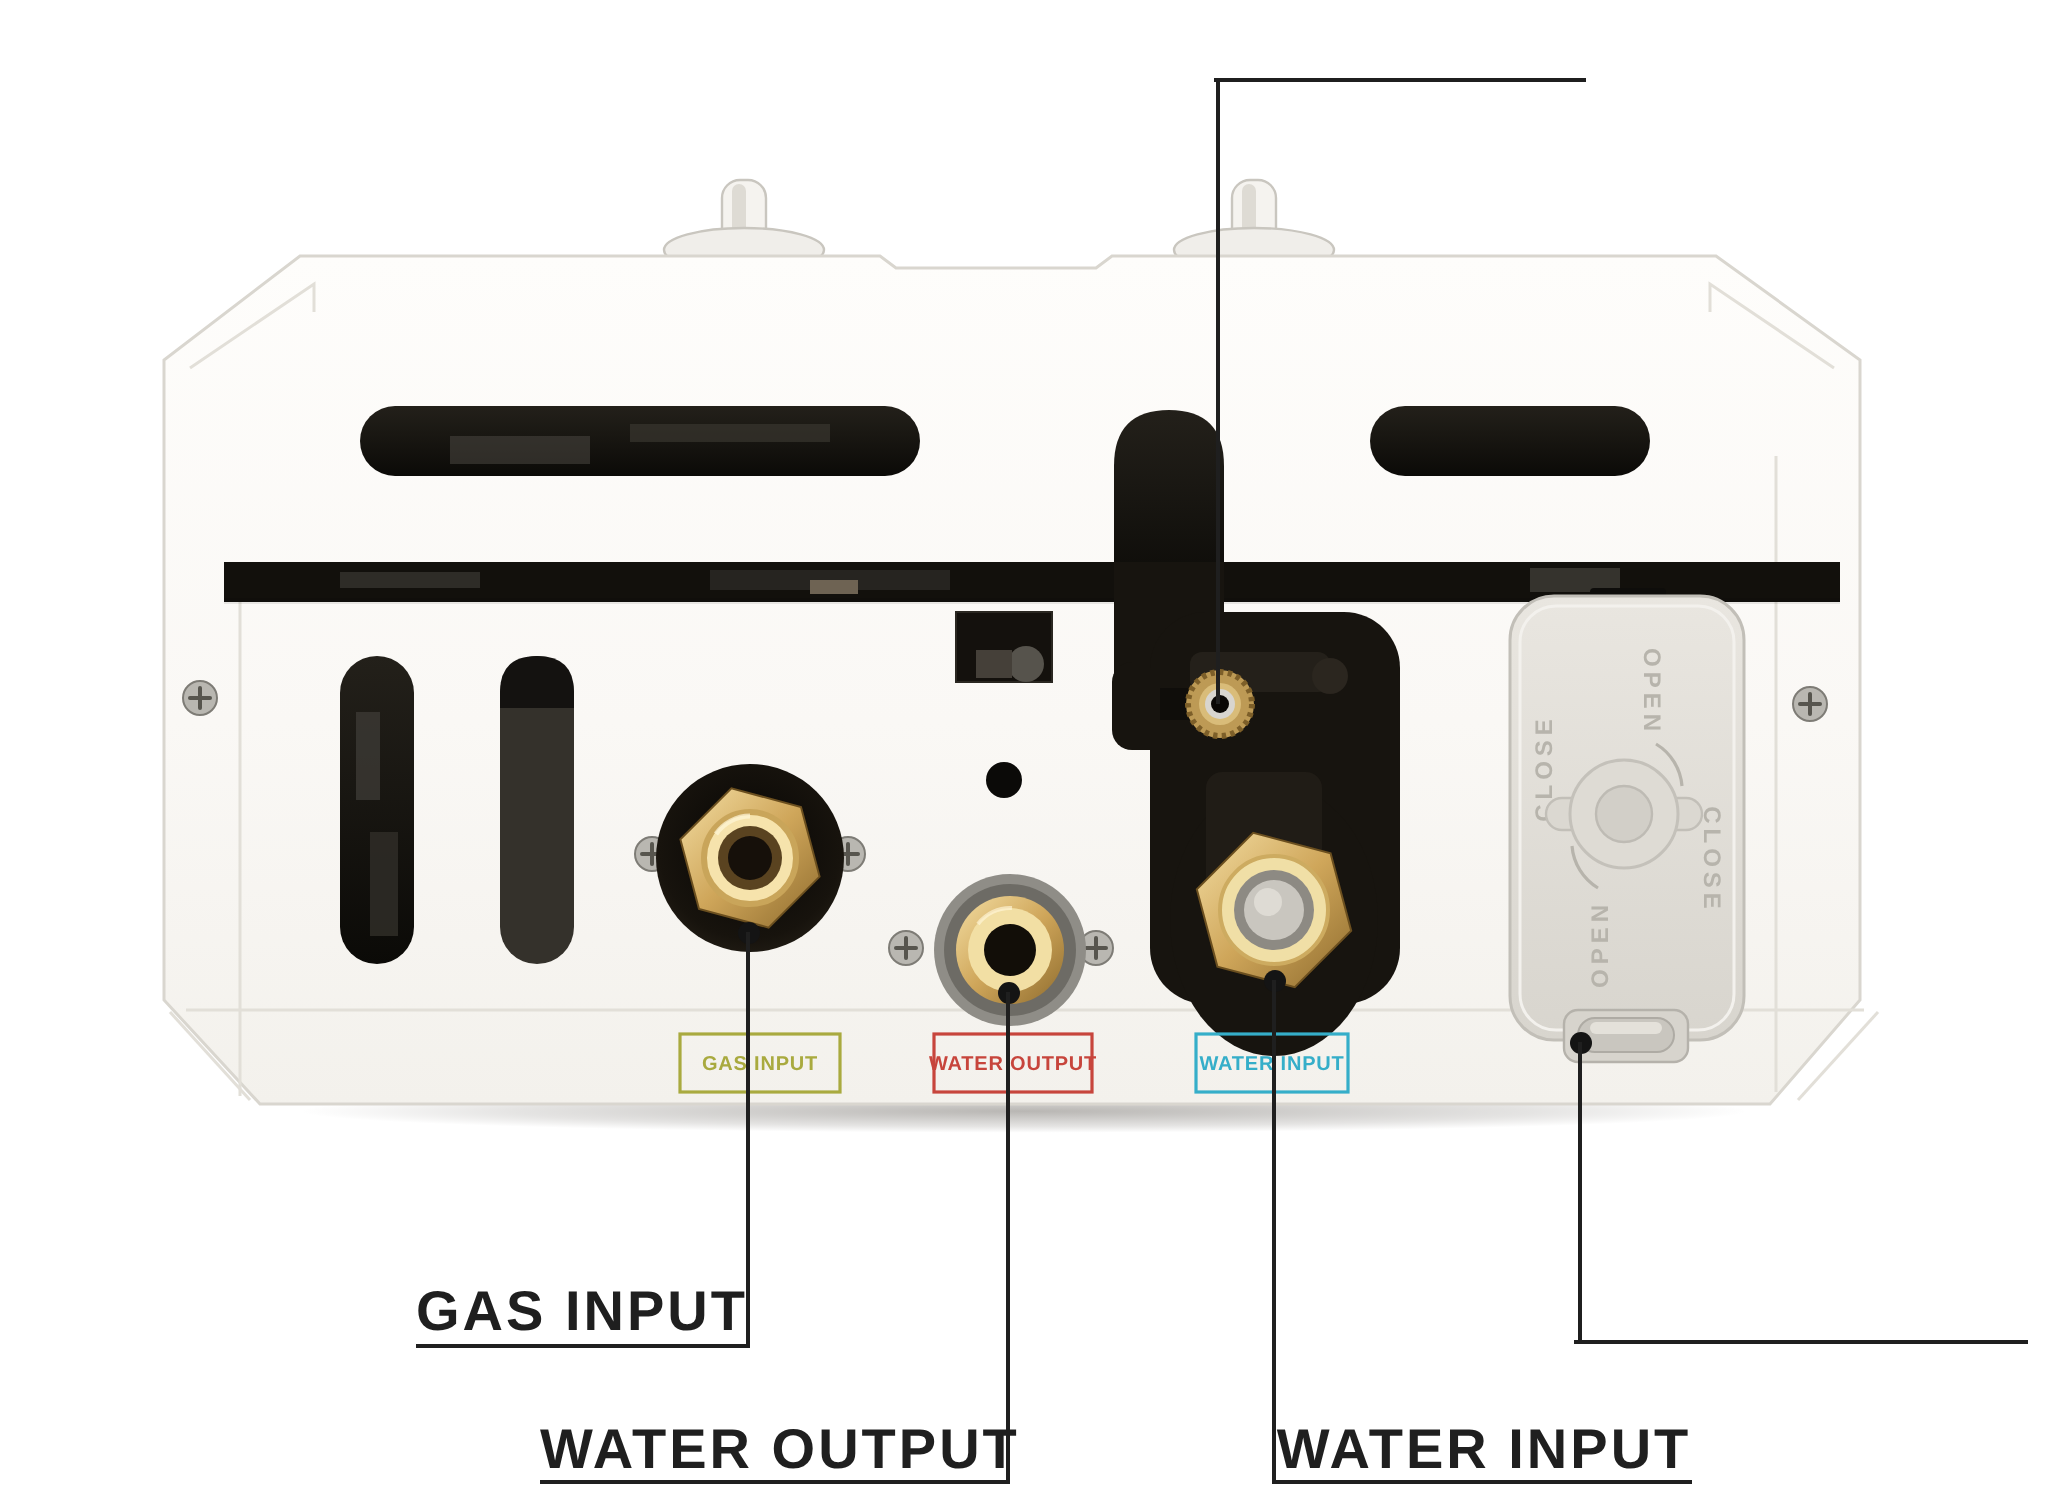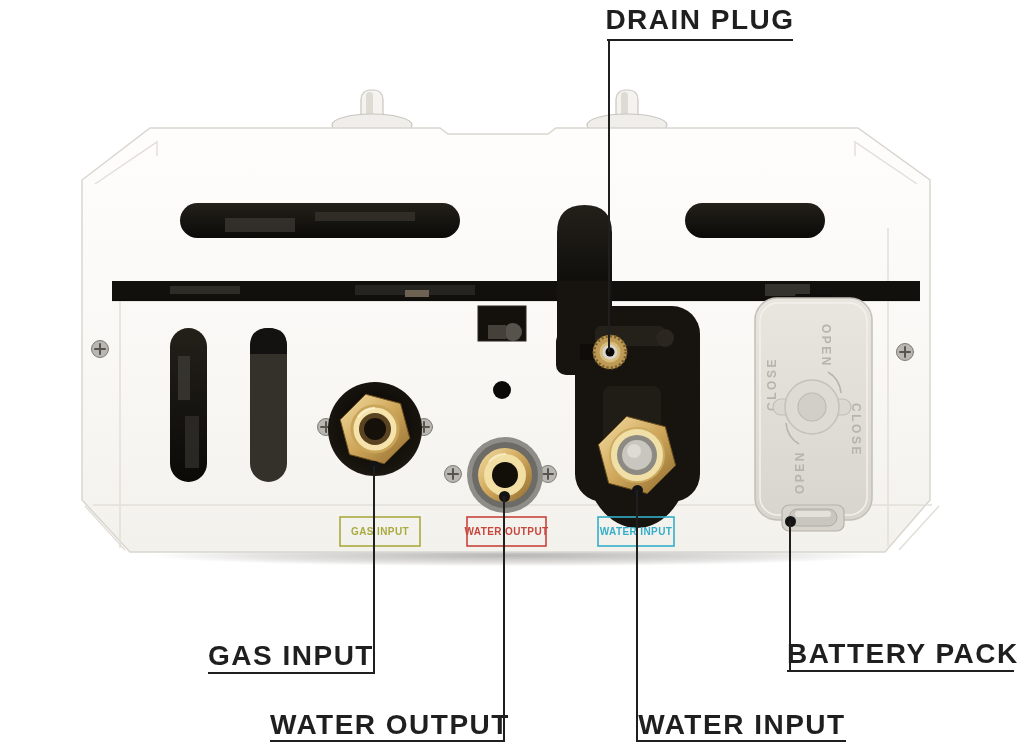--- a/index.html
+++ b/index.html
@@ -225,37 +225,35 @@
     <g>
       <rect x="392" y="429" width="79" height="29" fill="none" stroke="var(--waterout,#c7453c)" stroke-width="1.6"></rect>
       <text class="port-label-text" x="431.5" y="447" text-anchor="middle" fill="var(--waterout,#c7453c)">WATER OUTPUT</text>
     </g>
     <g>
       <rect x="523" y="429" width="76" height="29" fill="none" stroke="var(--waterin,#35aec9)" stroke-width="1.6"></rect>
       <text class="port-label-text" x="561" y="447" text-anchor="middle" fill="var(--waterin,#35aec9)">WATER INPUT</text>
     </g>
   </svg>
 
-  <div class="callout-text" style="left:600px;top:5px;width:200px;">DRAIN PLUG</div>
   <div class="callout-underline" style="left:607px;top:39px;width:186px;"></div>
   <div class="callout-vline" style="left:608px;top:40px;height:312px;"></div>
 
   <div class="callout-dot" style="left:369px;top:461px;"></div>
   <div class="callout-vline" style="left:373px;top:466px;height:208px;"></div>
   <div class="callout-text" style="left:206px;top:641px;width:170px;">GAS INPUT</div>
   <div class="callout-underline" style="left:208px;top:672px;width:167px;"></div>
 
   <div class="callout-dot" style="left:499px;top:491px;"></div>
   <div class="callout-vline" style="left:503px;top:496px;height:246px;"></div>
   <div class="callout-text" style="left:270px;top:710px;width:235px;">WATER OUTPUT</div>
   <div class="callout-underline" style="left:270px;top:740px;width:235px;"></div>
 
   <div class="callout-dot" style="left:632px;top:485px;"></div>
   <div class="callout-vline" style="left:636px;top:490px;height:252px;"></div>
   <div class="callout-text" style="left:636px;top:710px;width:212px;">WATER INPUT</div>
   <div class="callout-underline" style="left:636px;top:740px;width:210px;"></div>
 
   <div class="callout-dot" style="left:785px;top:516px;"></div>
   <div class="callout-vline" style="left:789px;top:521px;height:150px;"></div>
-  <div class="callout-text" style="left:787px;top:639px;width:227px;">BATTERY PACK</div>
   <div class="callout-underline" style="left:787px;top:670px;width:227px;"></div>
 
 </div>
 
 </body></html>

